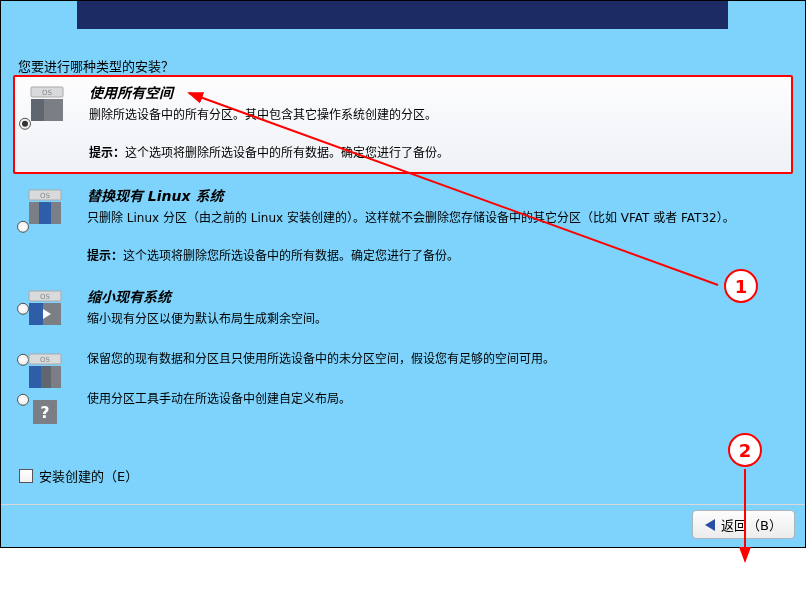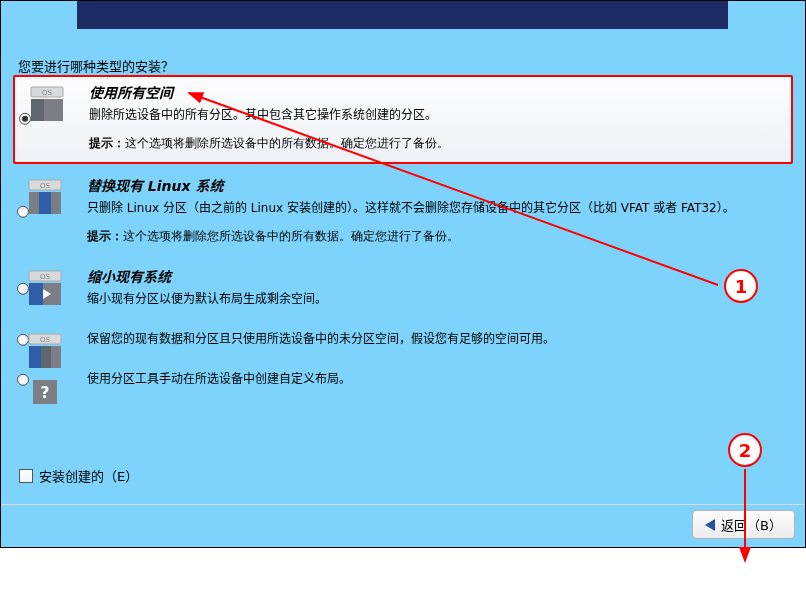--- a/index.html
+++ b/index.html
@@ -95,21 +95,21 @@
   .option .title {
     font-weight: bold;
     font-size: 14px;
     margin-bottom: 2px;
     font-style: italic;
   }
   .option .desc, .option .hint {
     font-size: 12px;
     color: #000;
   }
-  .option .hint { margin-top: 10px; font-family: Liberation Serif, serif; }
+  .option .hint { margin-top: 20px; }
   .hint-lbl { font-weight: bold; }
 
   .checks {
     position: absolute;
     left: 18px;
     bottom: 52px;
   }
   .chk-row {
     display: flex;
     align-items: center;

